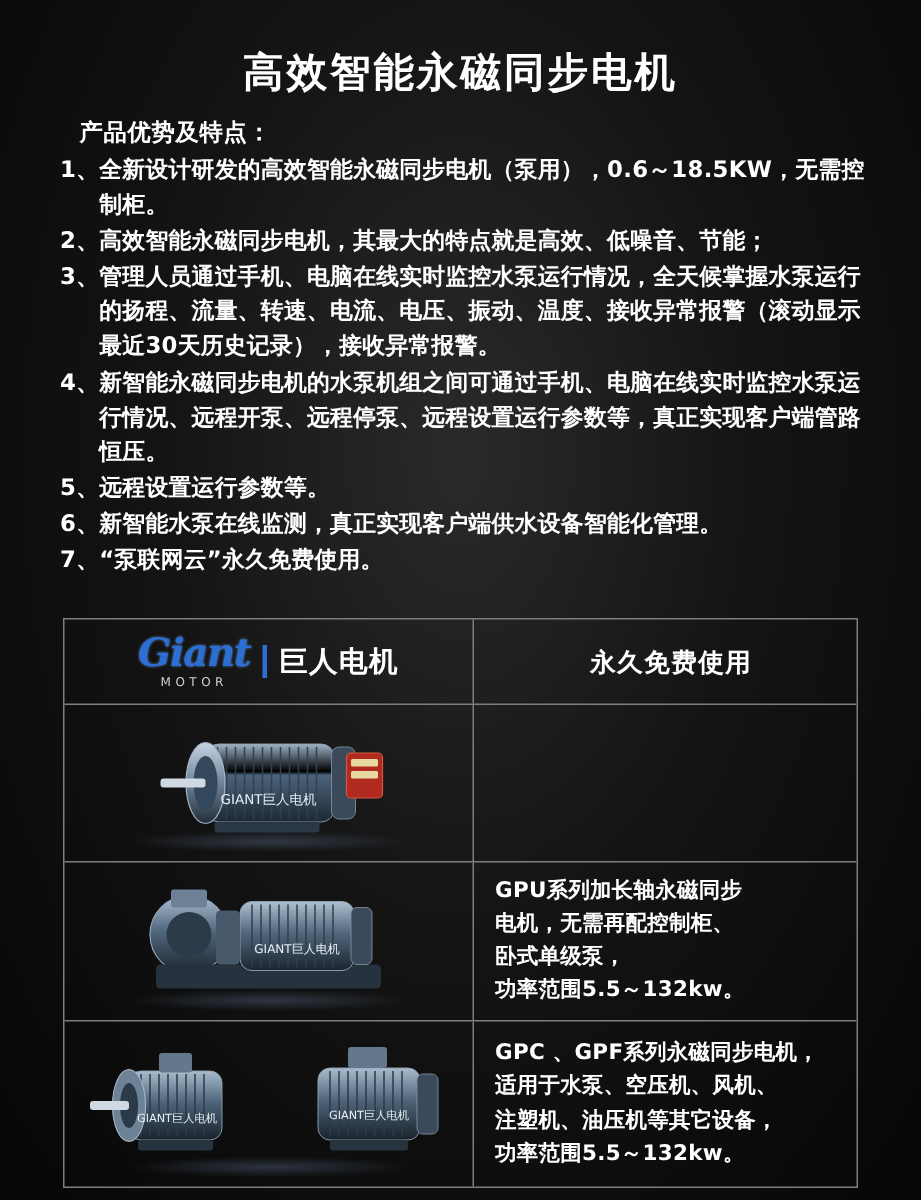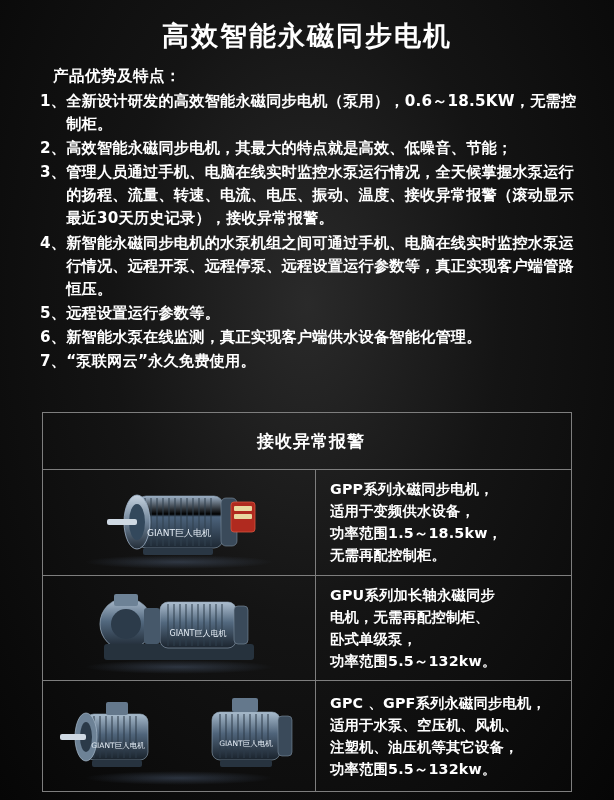--- a/index.html
+++ b/index.html
@@ -13,21 +13,21 @@
     overflow: hidden;
     font-family: "DejaVu Sans", "Liberation Sans", sans-serif;
     color: #ffffff;
   }
   .page {
     position: relative;
     width: 614px;
     height: 800px;
     background: radial-gradient(ellipse at 50% 38%, #2a2a2a 0%, #141414 45%, #060606 100%);
     box-sizing: border-box;
-    padding: 0 14px;
+    padding: 12px 14px;
   }
   .title {
     text-align: center;
     font-size: 27px;
     font-weight: bold;
     letter-spacing: 2px;
     padding-top: 18px;
     padding-bottom: 8px;
     color: #ffffff;
     font-family: "DejaVu Sans", "Liberation Sans", sans-serif;
@@ -197,21 +197,31 @@
     </div>
     <div class="point">
       <span class="num">7、</span>
       <span class="txt">“泵联网云”永久免费使用。</span>
     </div>
   </div>
 
   <div class="table">
 
     <div class="trow head-row">
-      <div class="cell-right head-right">接收异常报警</div>
+      <div class="cell-left">
+        <div class="logo">
+          <div>
+            <div class="logo-giant">Giant</div>
+            <div class="logo-motor">MOTOR</div>
+          </div>
+          <div class="logo-bar"></div>
+          <div class="logo-cn">巨人电机</div>
+        </div>
+      </div>
+      <div class="cell-right head-right">永久免费使用</div>
     </div>
 
     <div class="trow" style="min-height:100px">
       <div class="cell-left">
         <div class="motor-wrap">
           <svg width="200" height="92" viewBox="0 0 200 92">
             <defs>
               <linearGradient id="g1" x1="0" y1="0" x2="0" y2="1">
                 <stop offset="0%" stop-color="#9fb3c8"></stop>
                 <stop offset="35%" stop-color="#5d7governa"></stop>
@@ -245,26 +255,20 @@
             <rect x="28" y="43" width="30" height="6" rx="2" fill="#cfd9e3"></rect>
             <rect x="142" y="22" width="16" height="48" rx="5" fill="#3a4a5a" stroke="#7d8ea0" stroke-width="0.6"></rect>
             <rect x="152" y="26" width="24" height="30" rx="3" fill="#b02a1f" stroke="#d6563f" stroke-width="0.8"></rect>
             <rect x="155" y="30" width="18" height="5" rx="1" fill="#e8d9a0"></rect>
             <rect x="155" y="38" width="18" height="5" rx="1" fill="#e8d9a0"></rect>
             <rect x="64" y="72" width="70" height="7" rx="2" fill="#2a3744"></rect>
             <text x="100" y="60" font-size="9" fill="#e6eef6" text-anchor="middle" font-family="DejaVu Sans, sans-serif">GIANT巨人电机</text>
           </svg>
           <div class="shadow-ellipse"></div>
         </div>
-      </div>
-      <div class="cell-right">
-        <div class="desc" style="white-space:pre-line">GPP系列永磁同步电机，
-适用于变频供水设备，
-功率范围1.5～18.5kw，
-无需再配控制柜。</div>
       </div>
     </div>
 
     <div class="trow" style="min-height:100px">
       <div class="cell-left">
         <div class="motor-wrap">
           <svg width="210" height="92" viewBox="0 0 210 92">
             <defs>
               <linearGradient id="g3" x1="0" y1="0" x2="0" y2="1">
                 <stop offset="0%" stop-color="#aebfd0"></stop>

